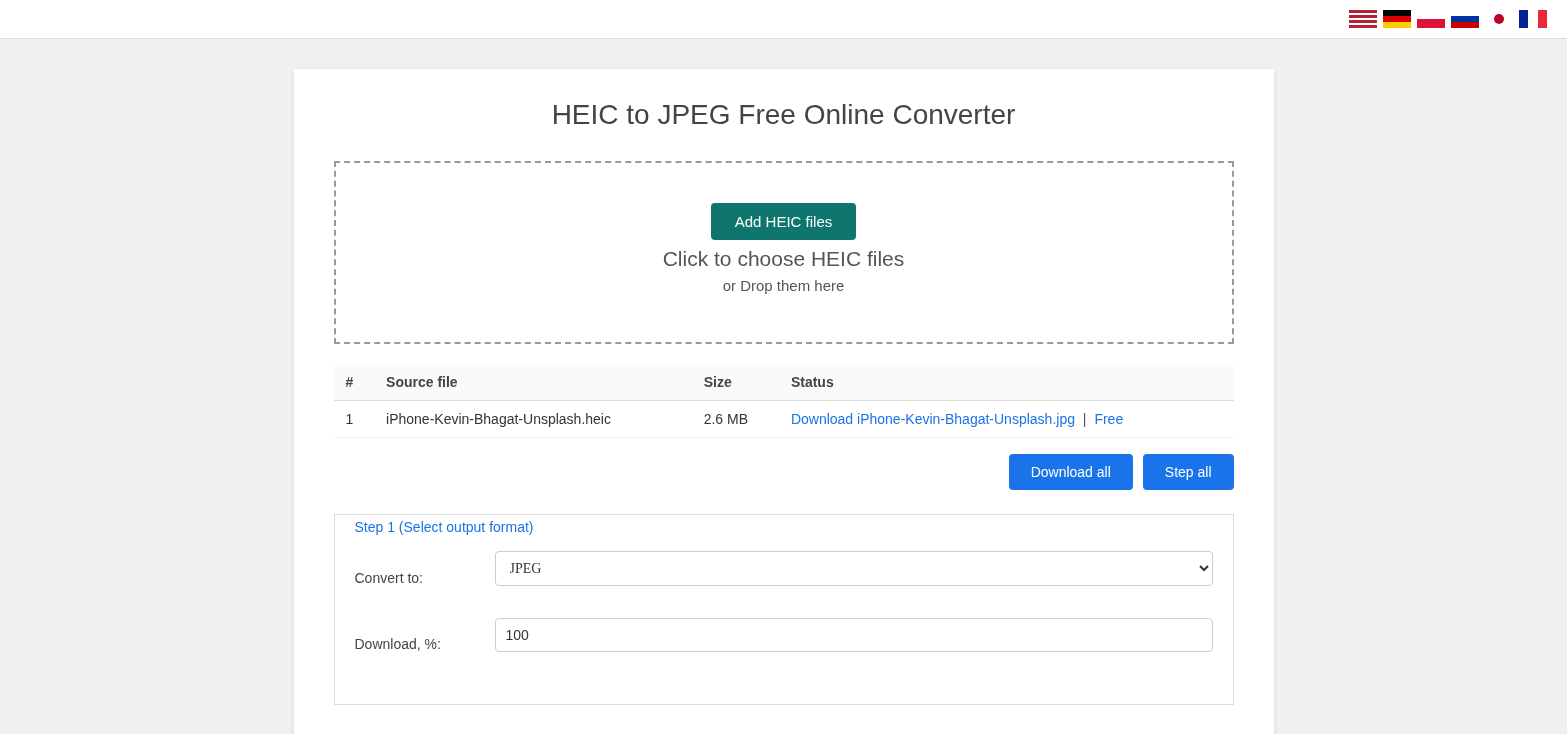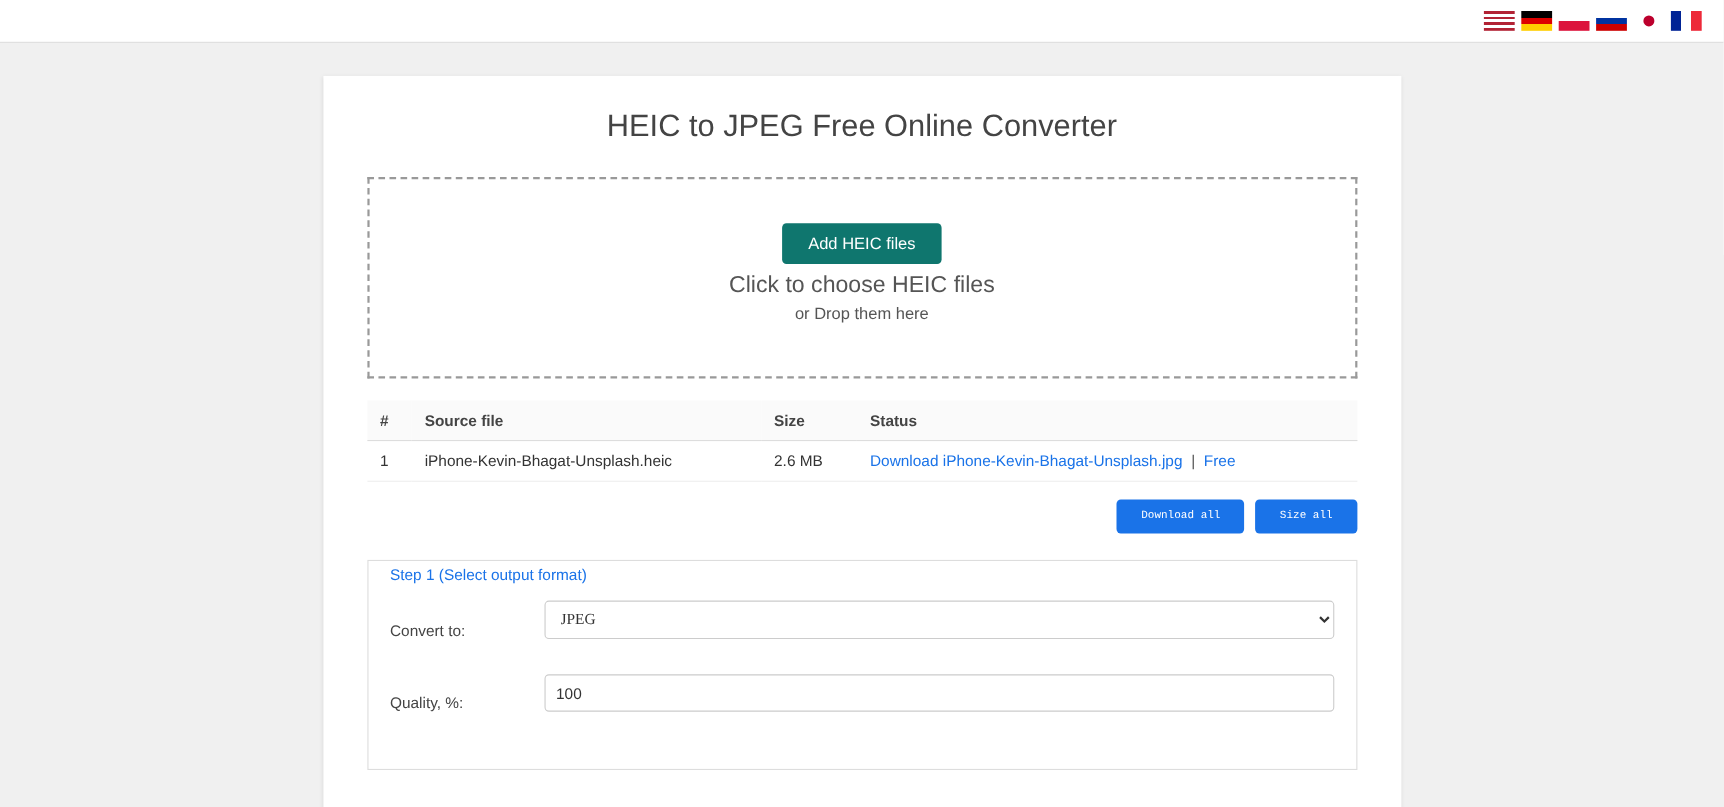--- a/index.html
+++ b/index.html
@@ -121,24 +121,23 @@
       display: flex;
       justify-content: flex-end;
       gap: 10px;
       margin-bottom: 24px;
     }
     .btn-blue {
       background: #1a73e8;
       color: #fff;
       border: none;
       padding: 10px 22px;
-      font-size: 10px;
-      border-radius: 4px;
-      cursor: pointer;
-      font-family: Liberation Mono, monospace;
+      font-size: 14px;
+      border-radius: 4px;
+      cursor: pointer;
     }
 
     
     .step-section {
       border: 1px solid #ddd;
       padding: 4px 20px 20px;
     }
     .step-title {
       color: #1a73e8;
       font-size: 14px;
@@ -230,31 +229,31 @@
         <a href="#">Download iPhone-Kevin-Bhagat-Unsplash.jpg</a>
         <span class="separator"> | </span>
         <a href="#">Free</a>
       </td>
     </tr>
         </tbody>
     </table>
 
     <div class="action-row">
       <button class="btn-blue">Download all</button>
-      <button class="btn-blue">Size all</button>
+      <button class="btn-blue">Step all</button>
     </div>
 
     <div class="step-section">
       <div class="step-title">Step 1 (Select output format)</div>
 
       <div class="form-row">
         <label class="form-label">Convert to:</label>
         <select class="form-select" id="convert-to-select"><option value="JPEG">JPEG</option><option value="PNG">PNG</option><option value="WebP">WebP</option><option value="BMP">BMP</option><option value="TIFF">TIFF</option></select>
       </div>
 
       <div class="form-row">
-        <label class="form-label">Quality, %:</label>
+        <label class="form-label">Download, %:</label>
         <input class="form-input" type="number" id="quality-input" value="100" style="">
       </div>
     </div>
 
   </div>
 </div>
 
 </body></html>

